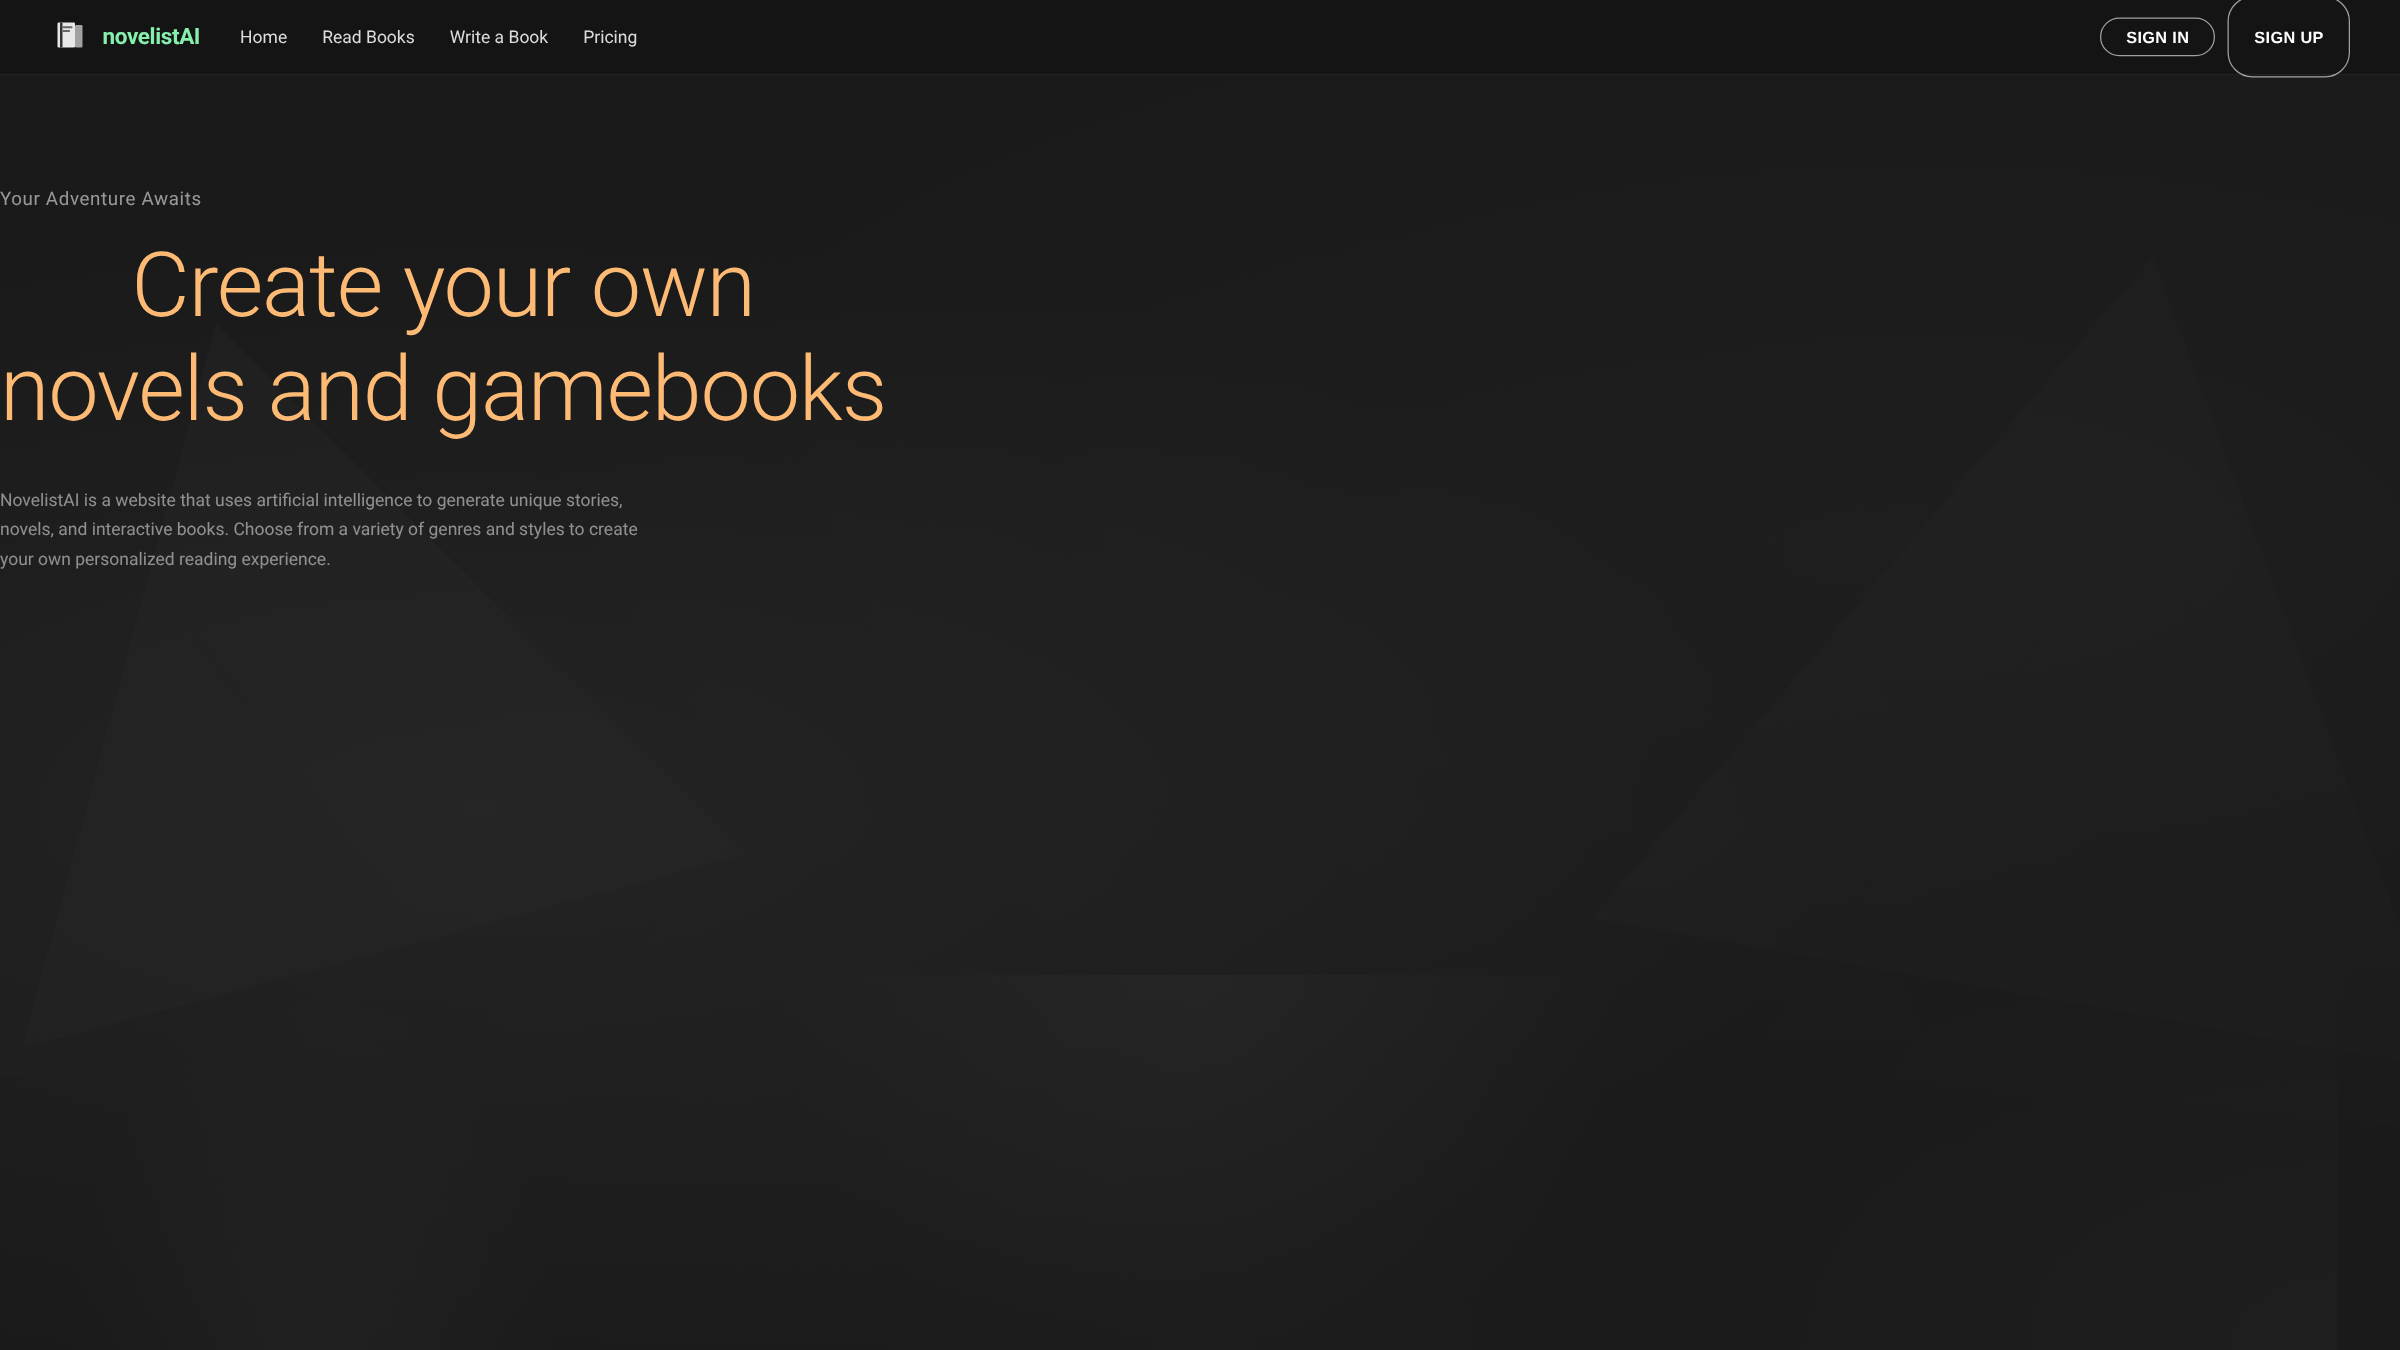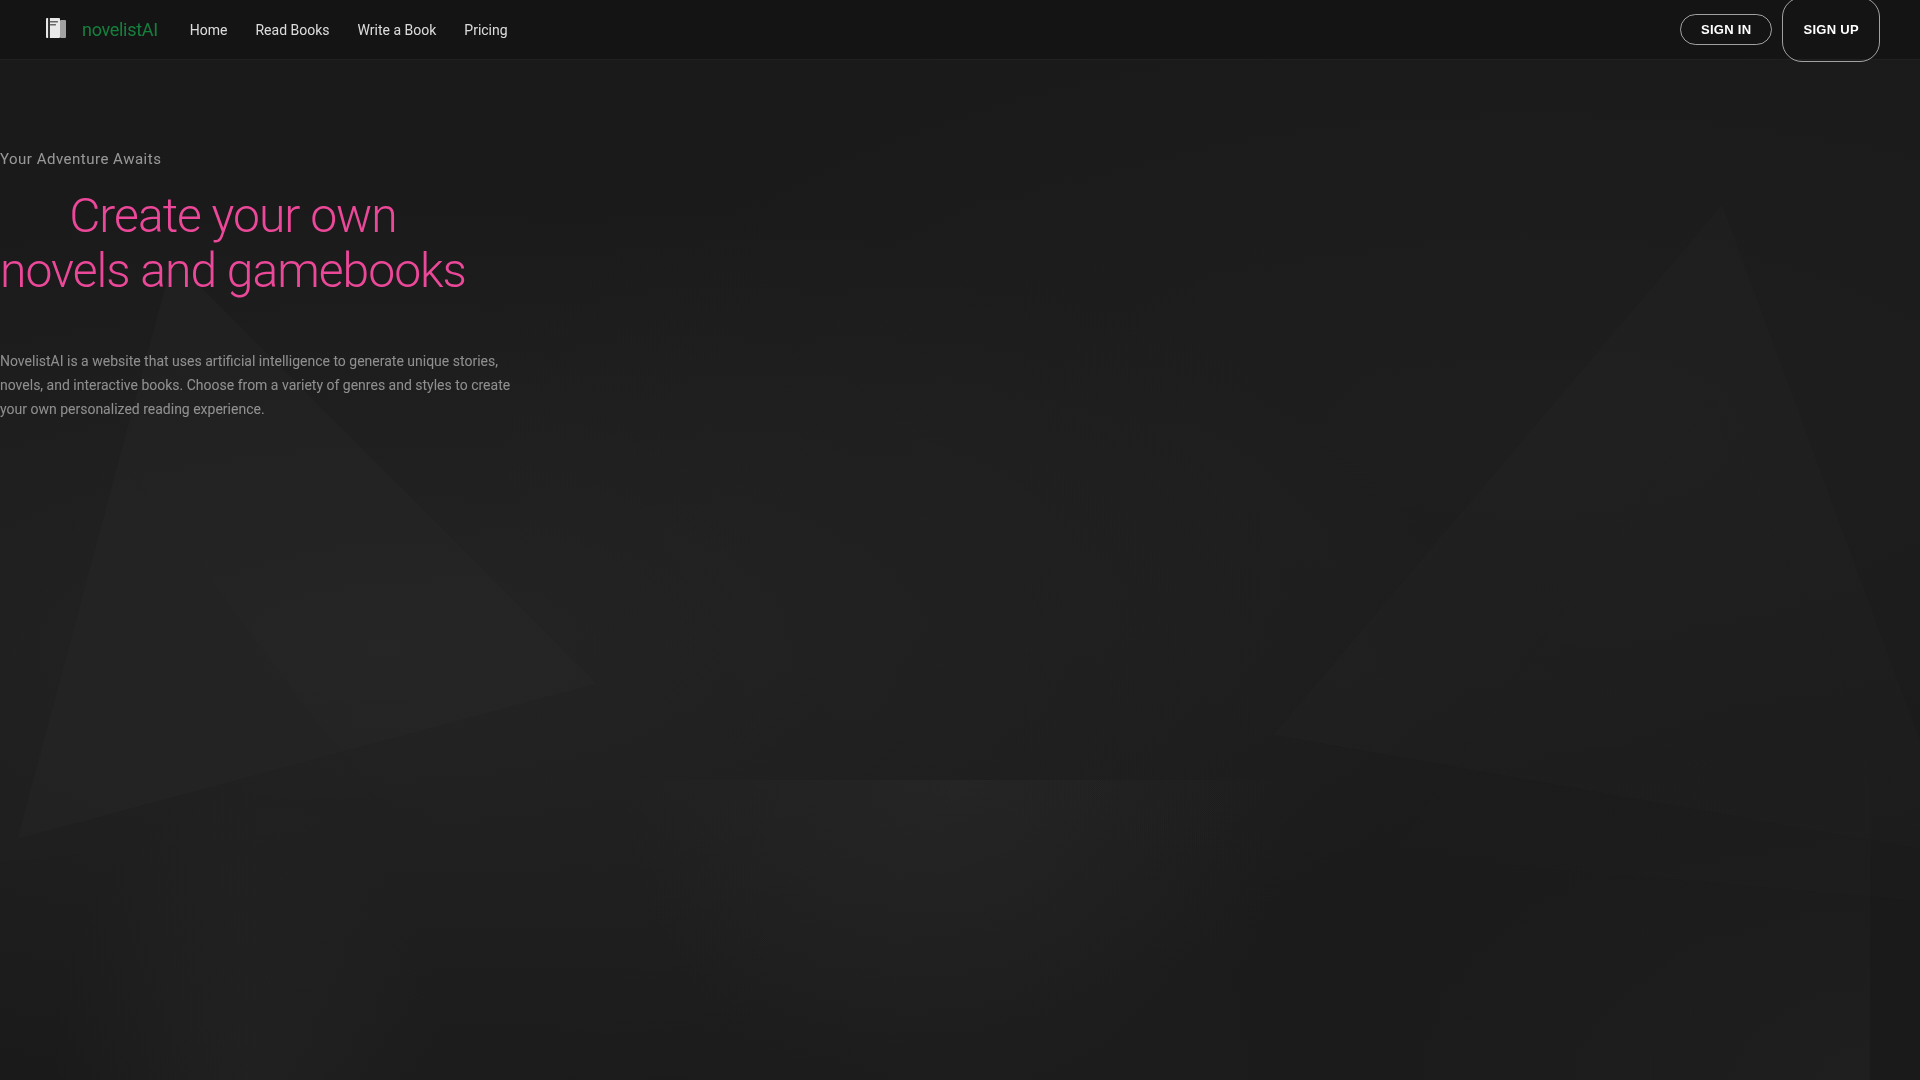--- a/index.html
+++ b/index.html
@@ -69,22 +69,22 @@
       justify-content: center;
     }
 
     .logo-icon svg {
       width: 32px;
       height: 32px;
     }
 
     .logo-text {
       font-size: 18px;
-      font-weight: 400;
-      color: #15803d;
+      font-weight: 700;
+      color: #86efac;
       letter-spacing: -0.3px;
     }
 
     nav {
       display: flex;
       align-items: center;
       gap: 28px;
     }
 
     nav a {
@@ -138,26 +138,26 @@
 
     .hero-subtitle {
       font-size: 15px;
       color: rgba(255,255,255,0.55);
       font-weight: 400;
       letter-spacing: 0.5px;
       margin-bottom: 20px;
     }
 
     .hero-title {
-      font-size: 48px;
+      font-size: 72px;
       font-weight: 300;
       line-height: 1.15;
-      color: #ec4899;
+      color: #fdba74;
       letter-spacing: -1px;
-      margin-bottom: 52px;
+      margin-bottom: 36px;
     }
 
     .hero-description {
       max-width: 530px;
       font-size: 14px;
       color: rgba(255,255,255,0.5);
       line-height: 1.7;
       margin-bottom: 32px;
       text-align: left;
     }

